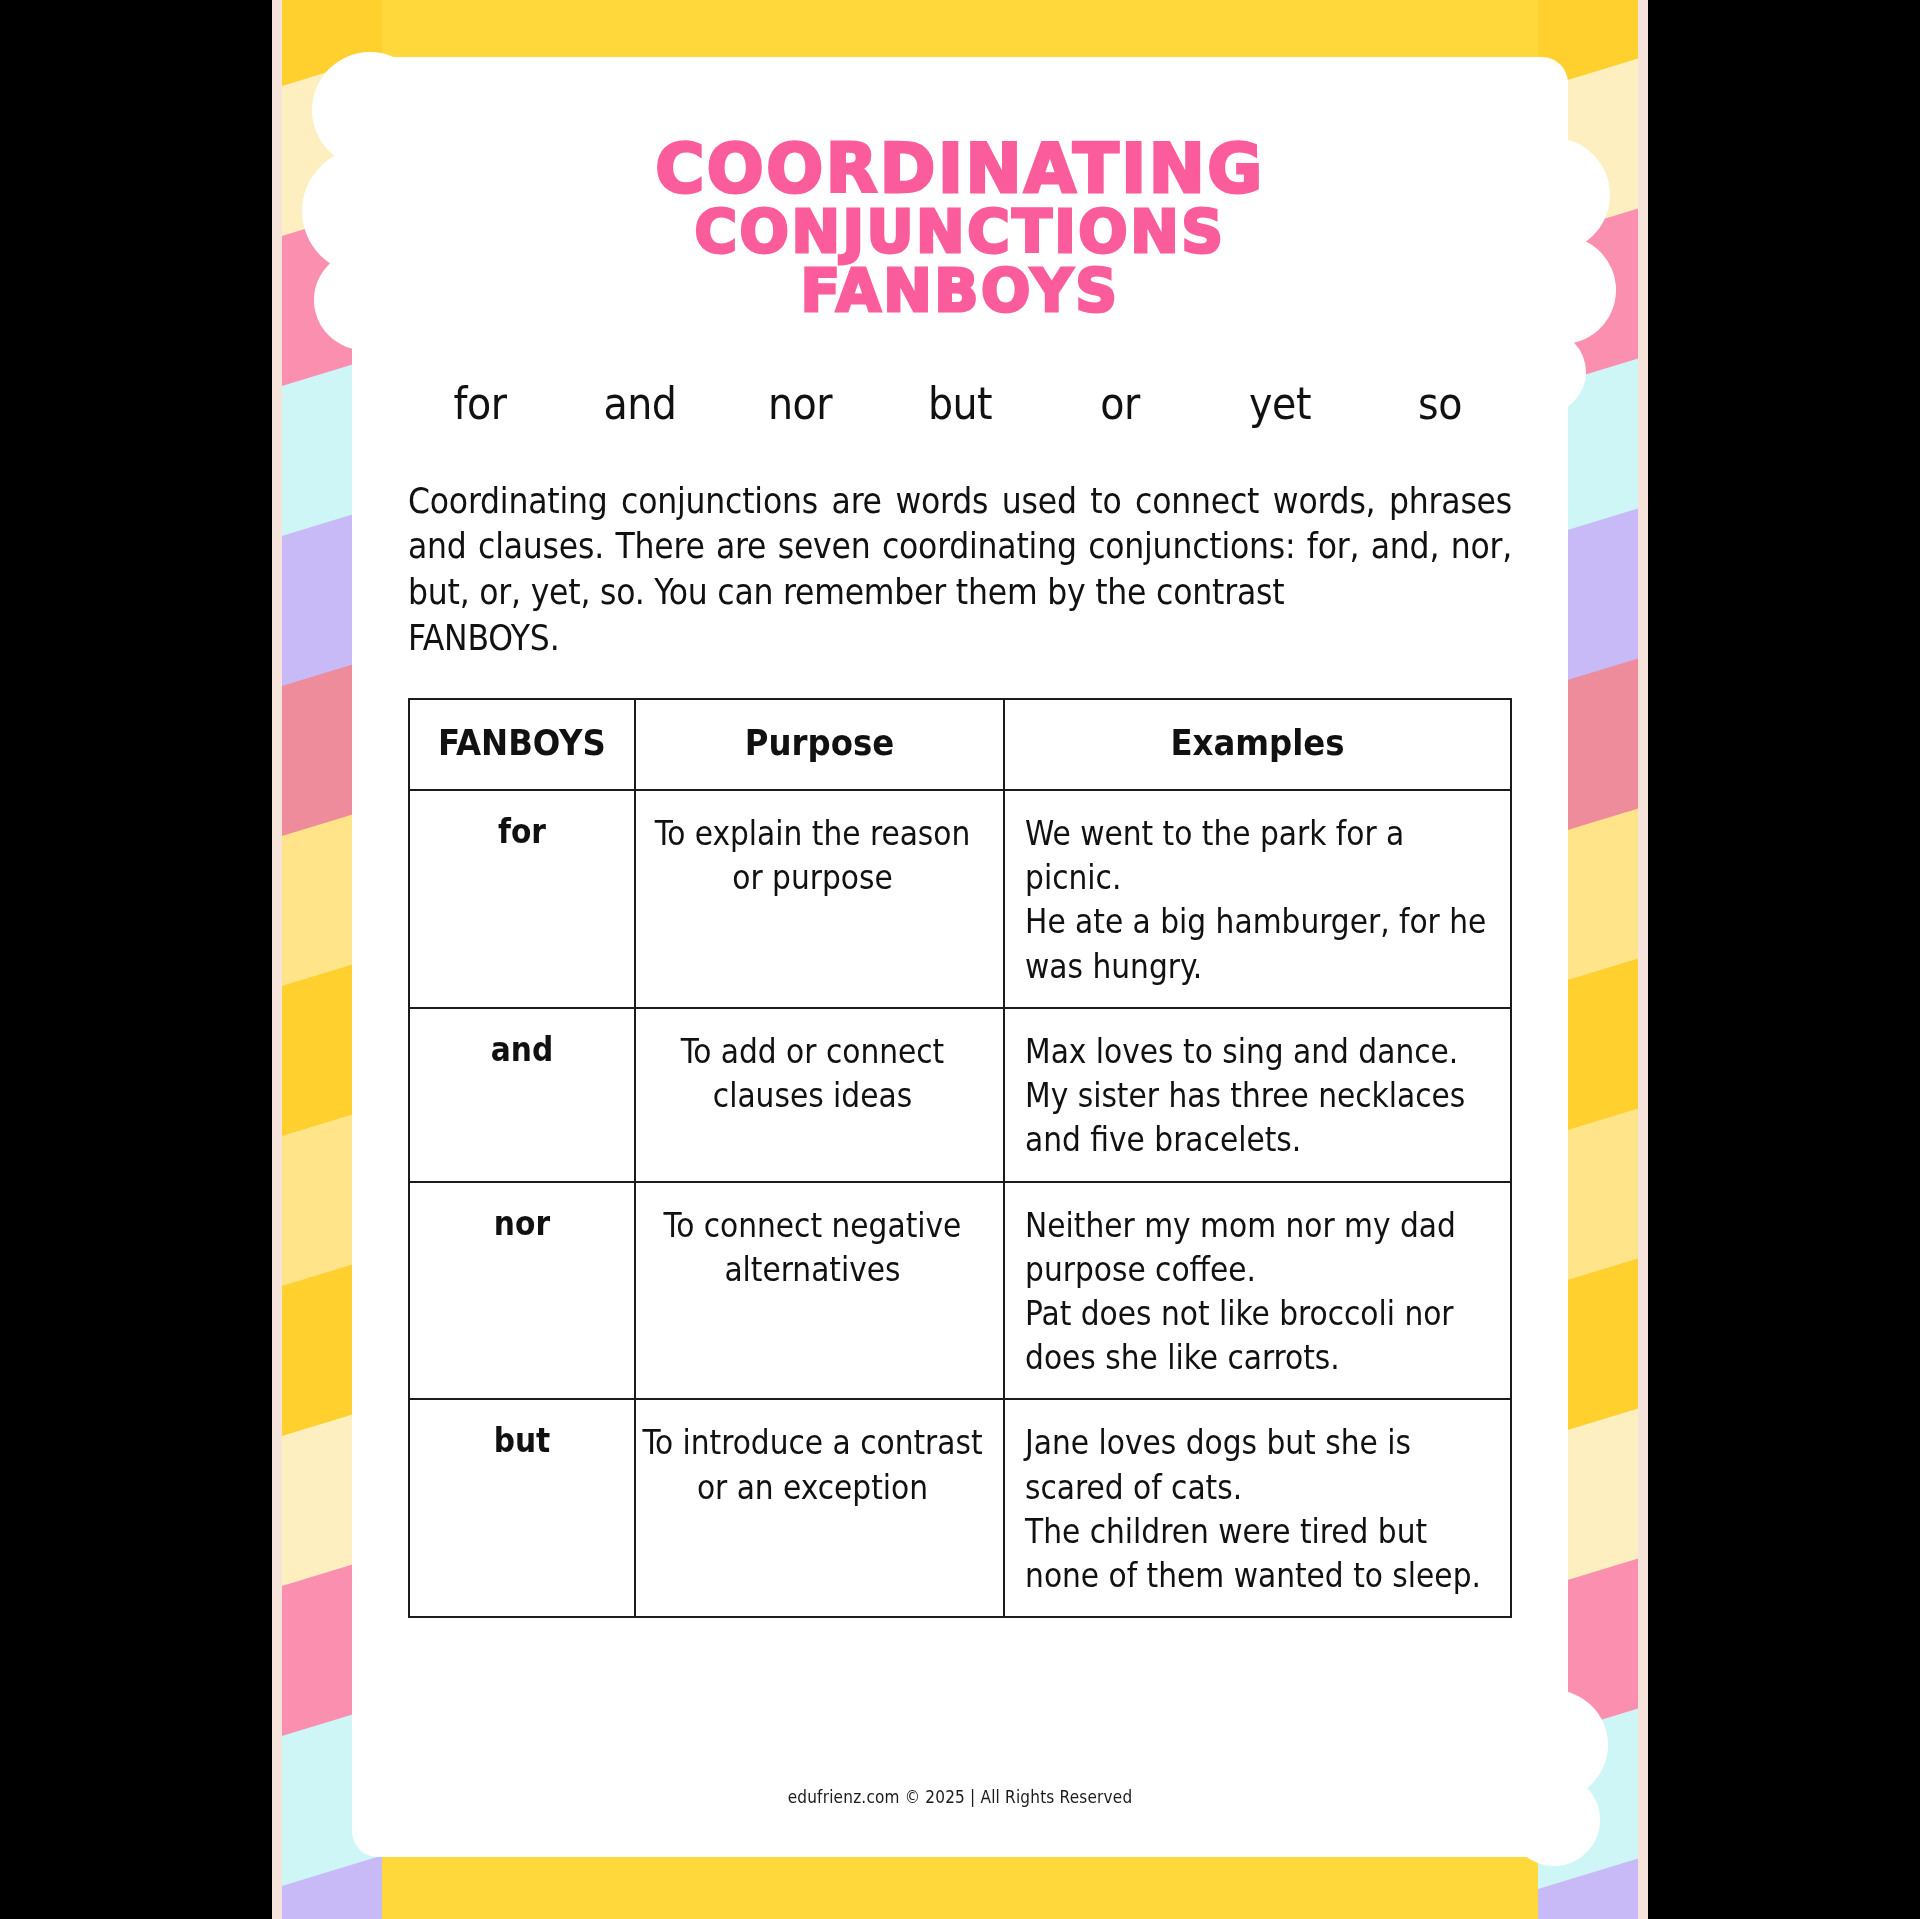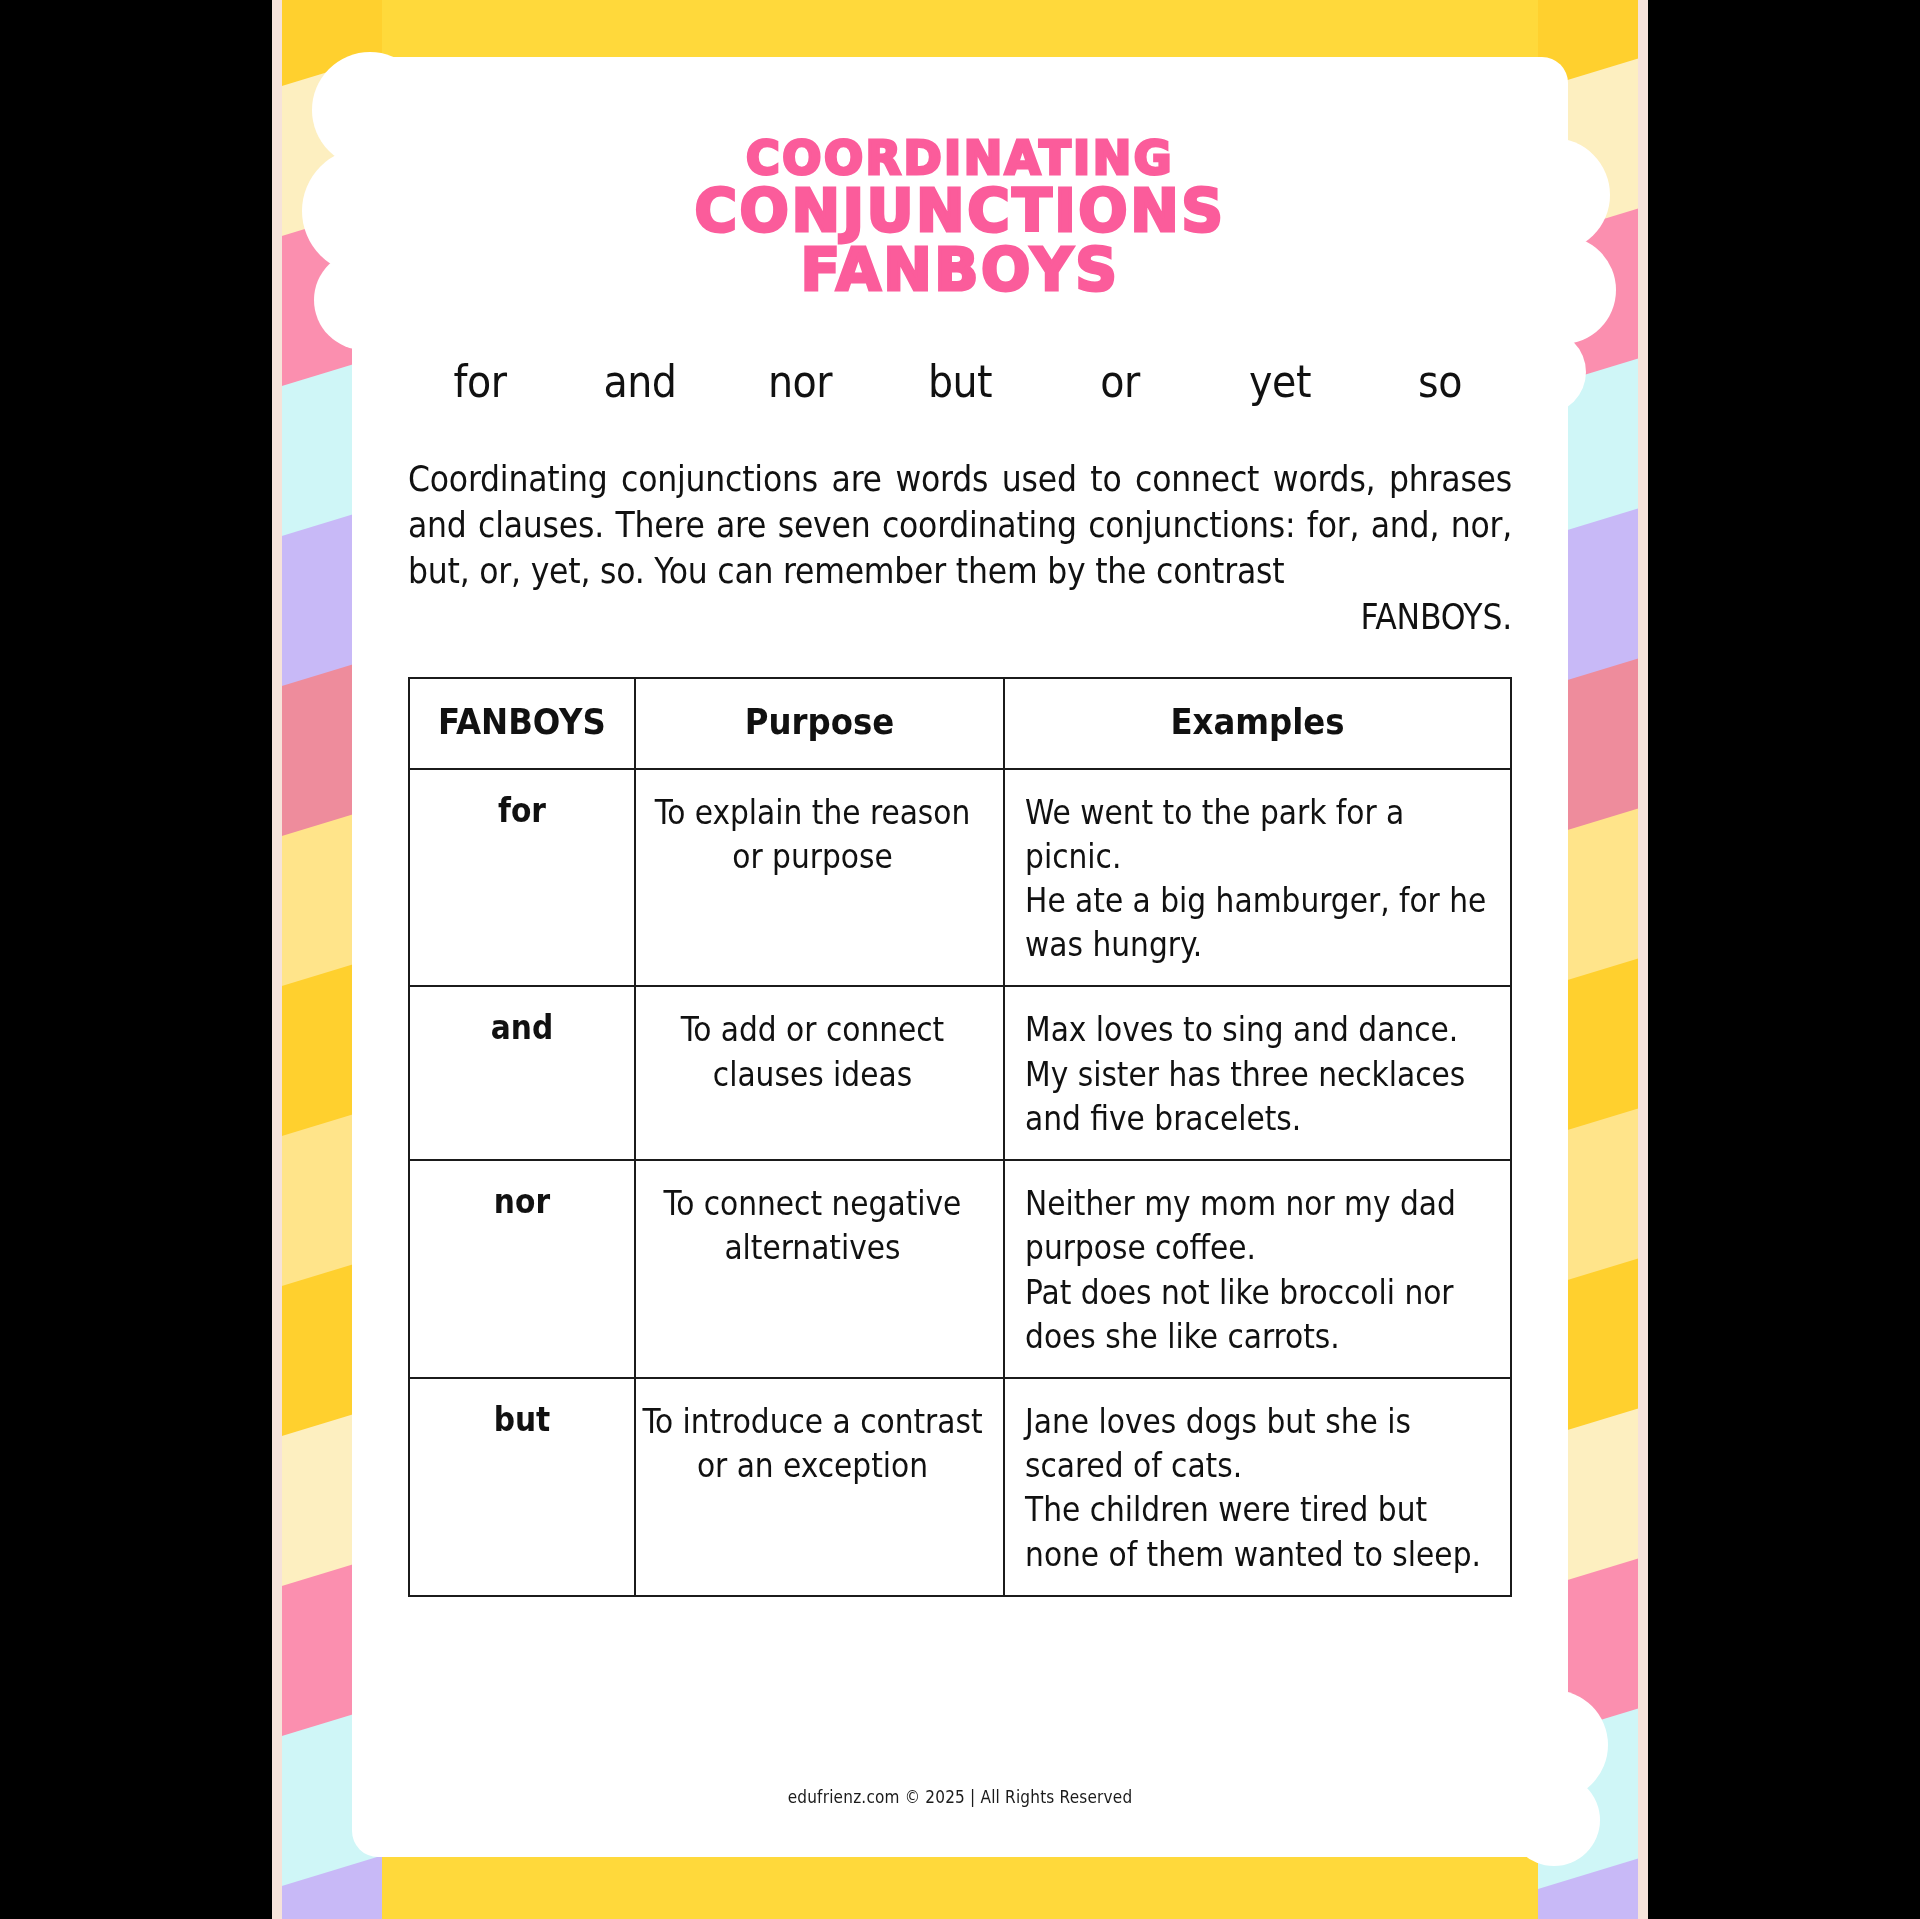--- a/index.html
+++ b/index.html
@@ -99,21 +99,21 @@
   }
   .title-line {
     font-family: "DejaVu Sans", sans-serif;
     font-weight: 700;
     color: #FB5C9B;
     letter-spacing: 2.5px;
     line-height: 1.02;
     text-transform: uppercase;
     -webkit-text-stroke: 3px #FB5C9B;
   }
-  .title-line.l1 { font-size: 46px; }
+  .title-line.l1 { font-size: 67px; }
   .title-line.l2 { font-size: 58px; }
   .title-line.l3 { font-size: 58px; }
 
   
   .word-row {
     display: flex;
     justify-content: center;
     align-items: baseline;
     gap: 0;
     margin-top: 56px;
@@ -131,21 +131,21 @@
   
   .intro {
     margin: 50px 56px 0 56px;
     font-family: "DejaVu Sans Condensed", "Liberation Sans Narrow", "Liberation Sans", sans-serif;
     font-size: 35px;
     line-height: 1.31;
     color: #111111;
     text-align: justify;
     letter-spacing: -0.2px;
   }
-  .intro .last-line { display: block; text-align: right; }
+  .intro .last-line { display: block; text-align: left; }
 
   
   table.fanboys {
     margin: 36px 56px 0 56px;
     width: calc(100% - 112px);
     border-collapse: collapse;
     table-layout: fixed;
     font-family: "DejaVu Sans Condensed", "Liberation Sans Narrow", "Liberation Sans", sans-serif;
   }
   table.fanboys col.c1 { width: 20.5%; }

